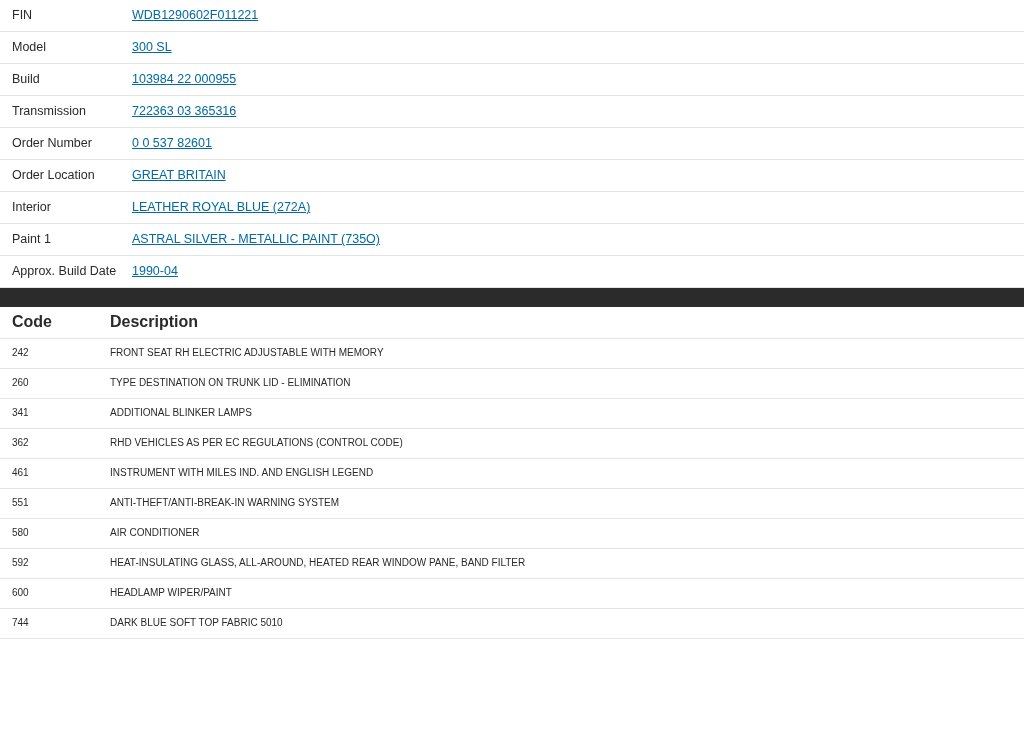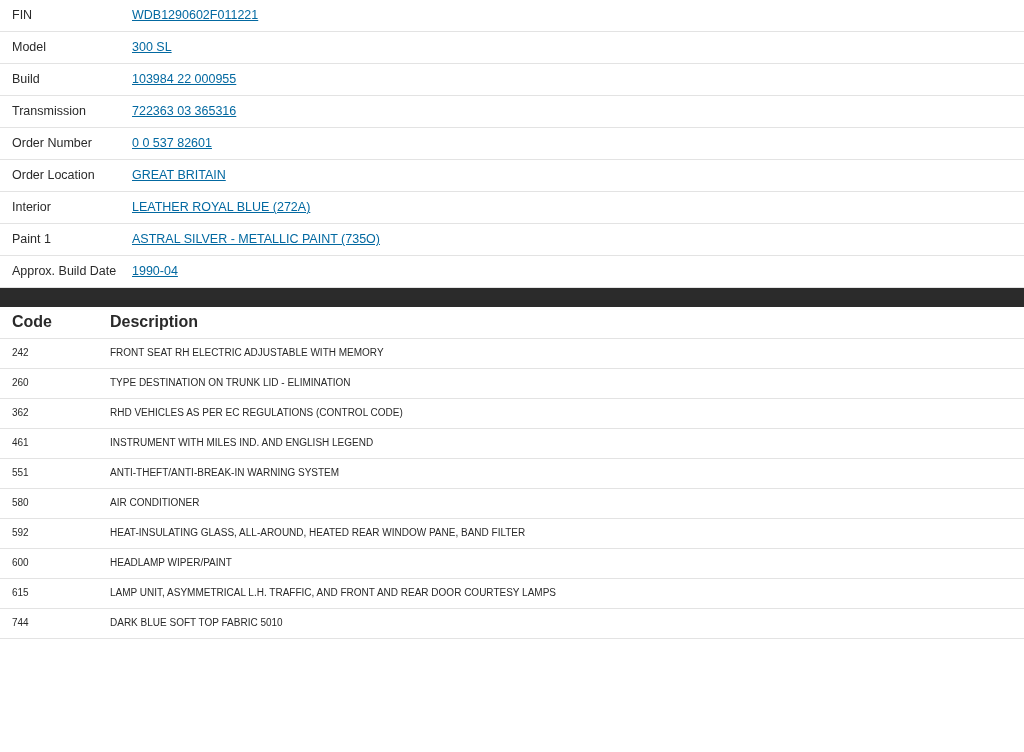--- a/index.html
+++ b/index.html
@@ -147,20 +147,24 @@
     <tbody>
       <tr>
         <td class="col-code">242</td>
         <td class="col-desc">FRONT SEAT RH ELECTRIC ADJUSTABLE WITH MEMORY</td>
       </tr>
       <tr>
         <td class="col-code">260</td>
         <td class="col-desc">TYPE DESTINATION ON TRUNK LID - ELIMINATION</td>
       </tr>
       <tr>
+        <td class="col-code">341</td>
+        <td class="col-desc">ADDITIONAL BLINKER LAMPS</td>
+      </tr>
+      <tr>
         <td class="col-code">362</td>
         <td class="col-desc">RHD VEHICLES AS PER EC REGULATIONS (CONTROL CODE)</td>
       </tr>
       <tr>
         <td class="col-code">461</td>
         <td class="col-desc">INSTRUMENT WITH MILES IND. AND ENGLISH LEGEND</td>
       </tr>
       <tr>
         <td class="col-code">551</td>
         <td class="col-desc">ANTI-THEFT/ANTI-BREAK-IN WARNING SYSTEM</td>
@@ -171,24 +175,20 @@
       </tr>
       <tr>
         <td class="col-code">592</td>
         <td class="col-desc">HEAT-INSULATING GLASS, ALL-AROUND, HEATED REAR WINDOW PANE, BAND FILTER</td>
       </tr>
       <tr>
         <td class="col-code">600</td>
         <td class="col-desc">HEADLAMP WIPER/PAINT</td>
       </tr>
       <tr>
-        <td class="col-code">615</td>
-        <td class="col-desc">LAMP UNIT, ASYMMETRICAL L.H. TRAFFIC, AND FRONT AND REAR DOOR COURTESY LAMPS</td>
-      </tr>
-      <tr>
         <td class="col-code">744</td>
         <td class="col-desc">DARK BLUE SOFT TOP FABRIC 5010</td>
       </tr>
 
     </tbody>
   </table>
 
 </div>
 
 </body></html>

